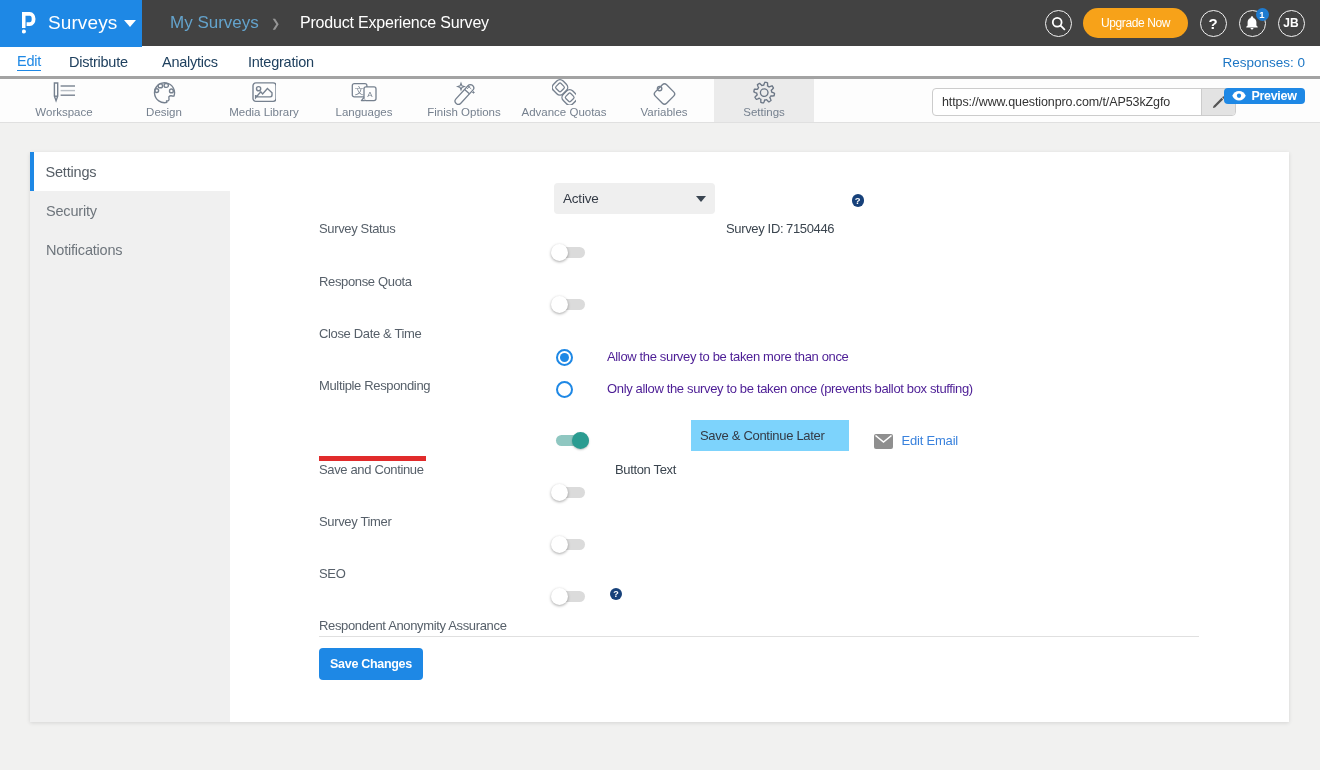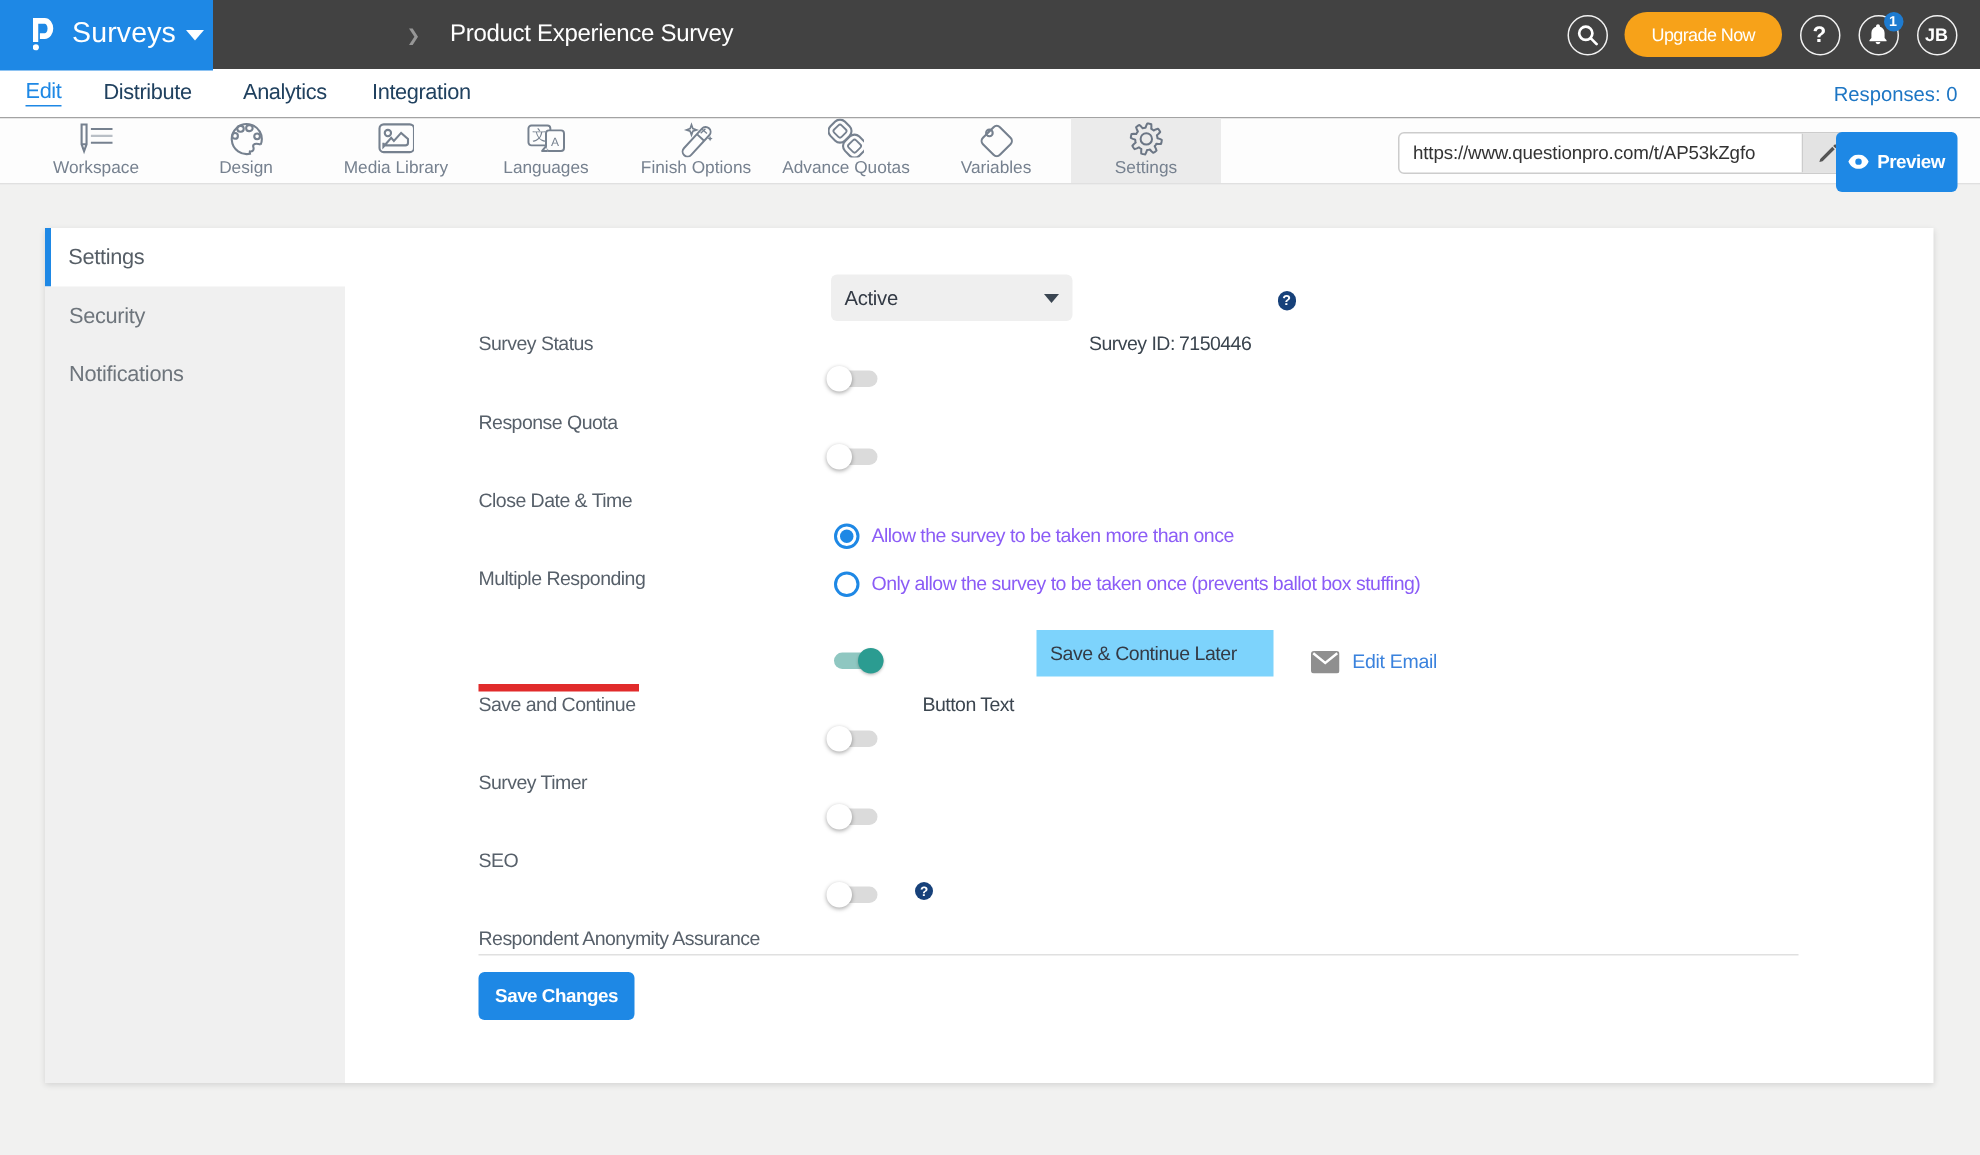--- a/index.html
+++ b/index.html
@@ -15,66 +15,67 @@
 .logo-caret { position:absolute; left:123.5px; top:19.5px; width:0; height:0; border-left:6.3px solid transparent; border-right:6.3px solid transparent; border-top:7.5px solid #fff; }
 .crumb { position:absolute; top:0; height:46px; display:flex; align-items:center; font-size:17px; }
 .crumb-my { left:170px; color:#64a3cc; }
 .crumb-sep { left:271px; color:#969696; font-size:11px; }
 .crumb-title { left:300px; color:#fff; font-size:16px; letter-spacing:-0.2px; }
 .hicon { position:absolute; top:9.5px; width:27px; height:27px; border:1.5px solid #f2f2f2; border-radius:50%; display:flex; align-items:center; justify-content:center; color:#fff; }
 .upgrade { position:absolute; left:1083px; top:8px; width:105px; height:30px; background:#f7a219; border-radius:15px; color:#fff; font-size:12px; letter-spacing:-0.4px; font-weight:normal; display:flex; align-items:center; justify-content:center; }
 .badge1 { position:absolute; left:1255.5px; top:8px; width:13px; height:13px; background:#1e7bd0; border-radius:50%; color:#fff; font-size:9.5px; font-weight:bold; display:flex; align-items:center; justify-content:center; z-index:3; }
 
 
-.navrow { position:absolute; top:46px; left:0; width:1320px; height:33px; background:#fff; border-bottom:1px solid #a3a3a3; }
+.navrow { position:absolute; top:46px; left:0; width:1320px; height:33px; background:#fff; border-bottom:3px solid #a3a3a3; }
 .navrow .tab { position:absolute; top:0; height:32px; display:flex; align-items:center; font-size:14.5px; letter-spacing:-0.25px; color:#20415f; }
 .navrow .tab.active { color:#1e88e5; }
 .navrow .tab.active .lbl { border-bottom:1.5px solid #1e88e5; padding-bottom:1px; }
 .responses { position:absolute; right:15px; top:0; height:32px; display:flex; align-items:center; font-size:13.5px; color:#1d76c4; }
 
 
 .toolbar { position:absolute; top:79px; left:0; width:1320px; height:44px; background:#fdfdfd; border-bottom:1px solid #e0e0e0; }
 .tcell { position:absolute; top:0; width:100px; height:43px; text-align:center; }
 .tcell.active { background:#ebebeb; }
 .tcell svg { display:block; margin:2px auto 0; }
 .tcell .tlabel { font-size:11.5px; color:#76818f; margin-top:0; line-height:14px; }
 .urlbox { position:absolute; left:932px; top:9px; width:304px; height:28px; background:#fff; border:1px solid #ccc; border-radius:4px; }
 .urltext { position:absolute; left:9px; top:0; height:26px; display:flex; align-items:center; font-size:12.5px; letter-spacing:-0.1px; color:#333; white-space:nowrap; overflow:hidden; width:235px; }
 .pencilbox { position:absolute; right:0; top:0; width:34px; height:26px; background:#e3e3e3; border-left:1px solid #ccc; border-radius:0 3px 3px 0; display:flex; align-items:center; justify-content:center; }
-.previewbtn { position:absolute; left:1224px; top:9px; width:81px; height:40px; background:#1e88e5; border-radius:4px; color:#fff; display:flex; align-items:center; justify-content:center; font-size:12.5px; letter-spacing:-0.3px; font-weight:bold; gap:5px; }
+.previewbtn { position:absolute; left:1224px; top:9px; width:81px; height:16px; background:#1e88e5; border-radius:4px; color:#fff; display:flex; align-items:center; justify-content:center; font-size:12.5px; letter-spacing:-0.3px; font-weight:bold; gap:5px; }
 
 
 .card { position:absolute; left:30px; top:152px; width:1259px; height:570px; background:#fff; box-shadow:0 1px 4px rgba(0,0,0,0.12); }
 .side-active { position:absolute; left:0; top:0; width:200px; height:39px; background:#fff; border-left:4.5px solid #1e88e5; display:flex; align-items:center; padding-left:11.5px; font-size:14.5px; letter-spacing:-0.2px; color:#565e66; }
 .side-gray { position:absolute; left:0; top:39px; width:200px; height:531px; background:#f0f0f0; }
 .side-item { height:39px; display:flex; align-items:center; padding-left:16px; font-size:14.5px; letter-spacing:-0.2px; color:#6e757c; }
 
 
 .flabel { position:absolute; left:289px; font-size:13px; letter-spacing:-0.35px; color:#57606a;margin-top:29px; }
 .toggle { position:absolute; width:33px; height:11px; border-radius:6px; background:#dbdbdb; }
 .toggle .knob { position:absolute; left:-1px; top:-3px; width:17px; height:17px; border-radius:50%; background:#fff; box-shadow:0 1px 3px rgba(0,0,0,0.35); }
 .toggle.on { background:#8fc7c1; }
 .toggle.on .knob { left:16px; background:#2b9c91; box-shadow:0 1px 2px rgba(0,0,0,0.25); }
 .helpq { position:absolute; border-radius:50%; background:#17417a; color:#fff; font-weight:bold; display:flex; align-items:center; justify-content:center; }
 .radio { position:absolute; width:17px; height:17px; border:2px solid #1e88e5; border-radius:50%; background:#fff; }
 .radio.sel::after { content:""; position:absolute; left:2px; top:2px; width:9px; height:9px; border-radius:50%; background:#1e88e5; }
-.rlabel { position:absolute; font-size:13px; letter-spacing:-0.35px; color:#8b5cf6; }
+.rlabel { position:absolute; font-size:13px; letter-spacing:-0.35px; color:#4c1d95;margin-left:26px; }
 .dropdown { position:absolute; left:524px; top:31px; width:161px; height:31px; background:#efefef; border-radius:4px;padding-left:45px; }
 .dropdown .dtext { position:absolute; left:9px; top:0; height:31px; display:flex; align-items:center; font-size:13.5px; letter-spacing:-0.2px; color:#333a45; }
 .dropdown .dcaret { position:absolute; right:9.5px; top:13px; width:0; height:0; border-left:5.5px solid transparent; border-right:5.5px solid transparent; border-top:6.5px solid #3a4551; }
 .btninput { position:absolute; left:661px; top:268px; width:158px; height:31px; background:#7dd3fc; display:flex; align-items:center; padding-left:9px; font-size:13px; letter-spacing:-0.3px; color:#333a45; }
 .editemail { position:absolute; left:871.5px; top:0; font-size:13px; letter-spacing:-0.2px; color:#3a82dd; }
 .redbar { position:absolute; left:289px; top:303.5px; width:107px; height:5px; background:#e12b2b; }
 .hr { position:absolute; left:289px; top:484px; width:880px; height:1px; background:#e0e0e0; }
 .savebtn { position:absolute; left:289px; top:496px; width:104px; height:31.5px; background:#1e88e5; border-radius:4px; color:#fff; font-size:12.5px; letter-spacing:-0.3px; font-weight:bold; display:flex; align-items:center; justify-content:center; }
 </style>
 </head>
 <body>
 
 <div class="topbar">
+  <div class="crumb crumb-my">My Surveys</div>
   <div class="crumb crumb-sep">❯</div>
   <div class="crumb crumb-title">Product Experience Survey</div>
 
   <div class="hicon" style="left:1045px;">
     <svg width="15" height="15" viewBox="0 0 15 15">
         <circle cx="6.2" cy="6.2" r="4.4" fill="none" stroke="#fff" stroke-width="1.8"></circle>
         <line x1="9.6" y1="9.6" x2="13.4" y2="13.4" stroke="#fff" stroke-width="1.8" stroke-linecap="round"></line>
       </svg>
   </div>
   <div class="upgrade">Upgrade Now</div>

